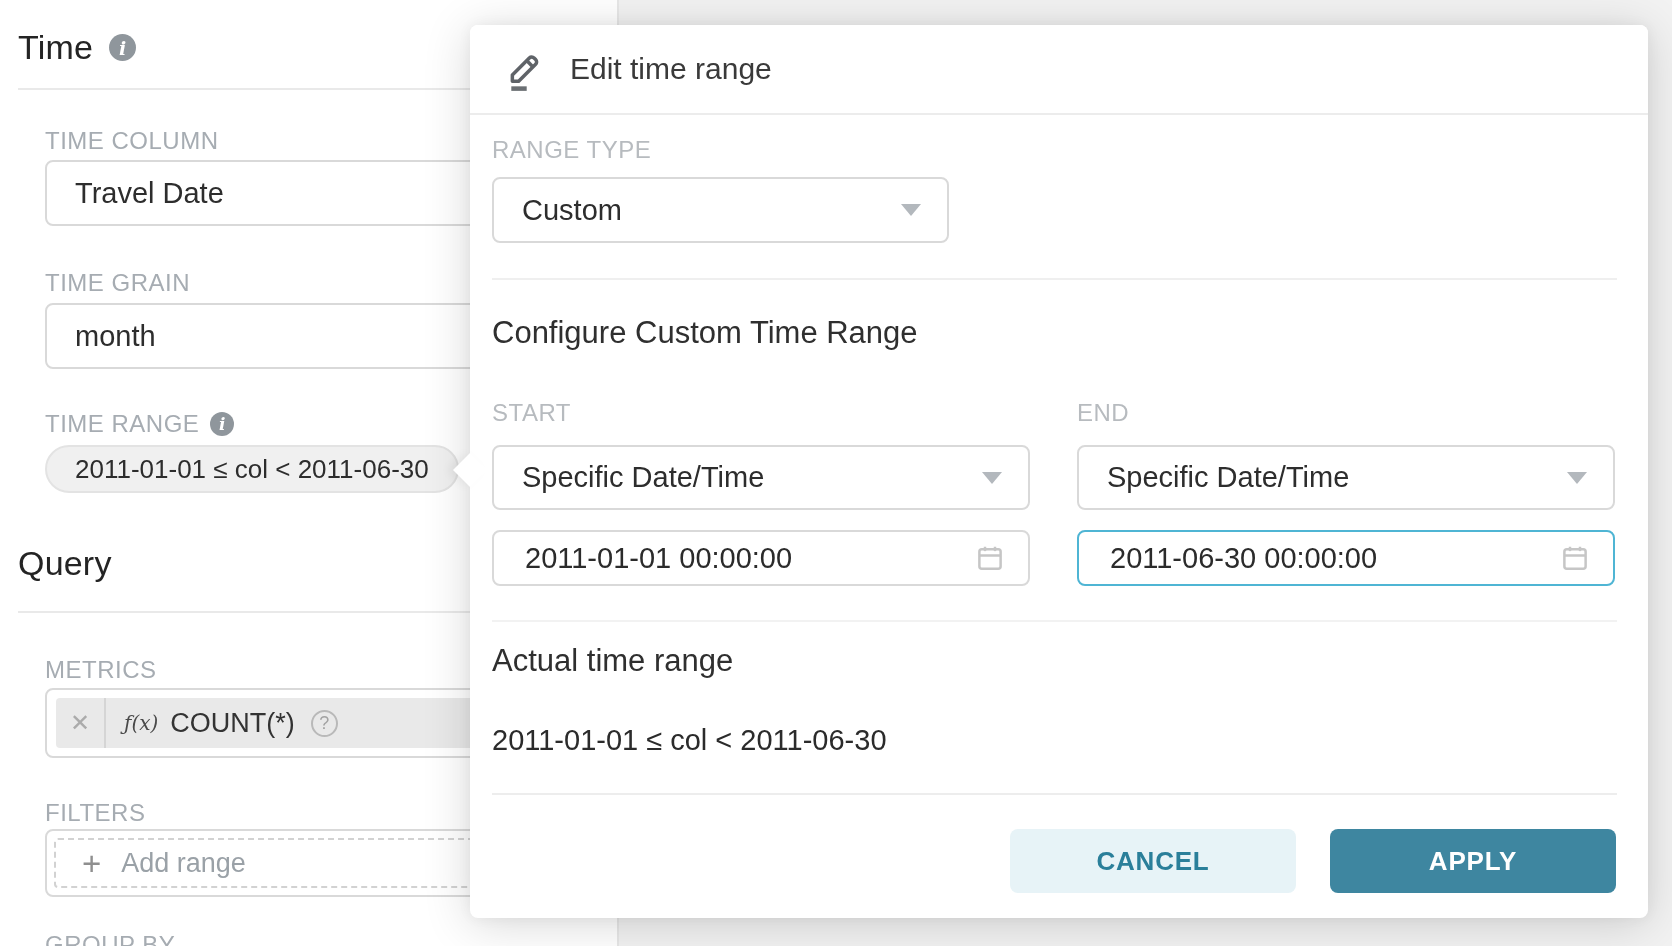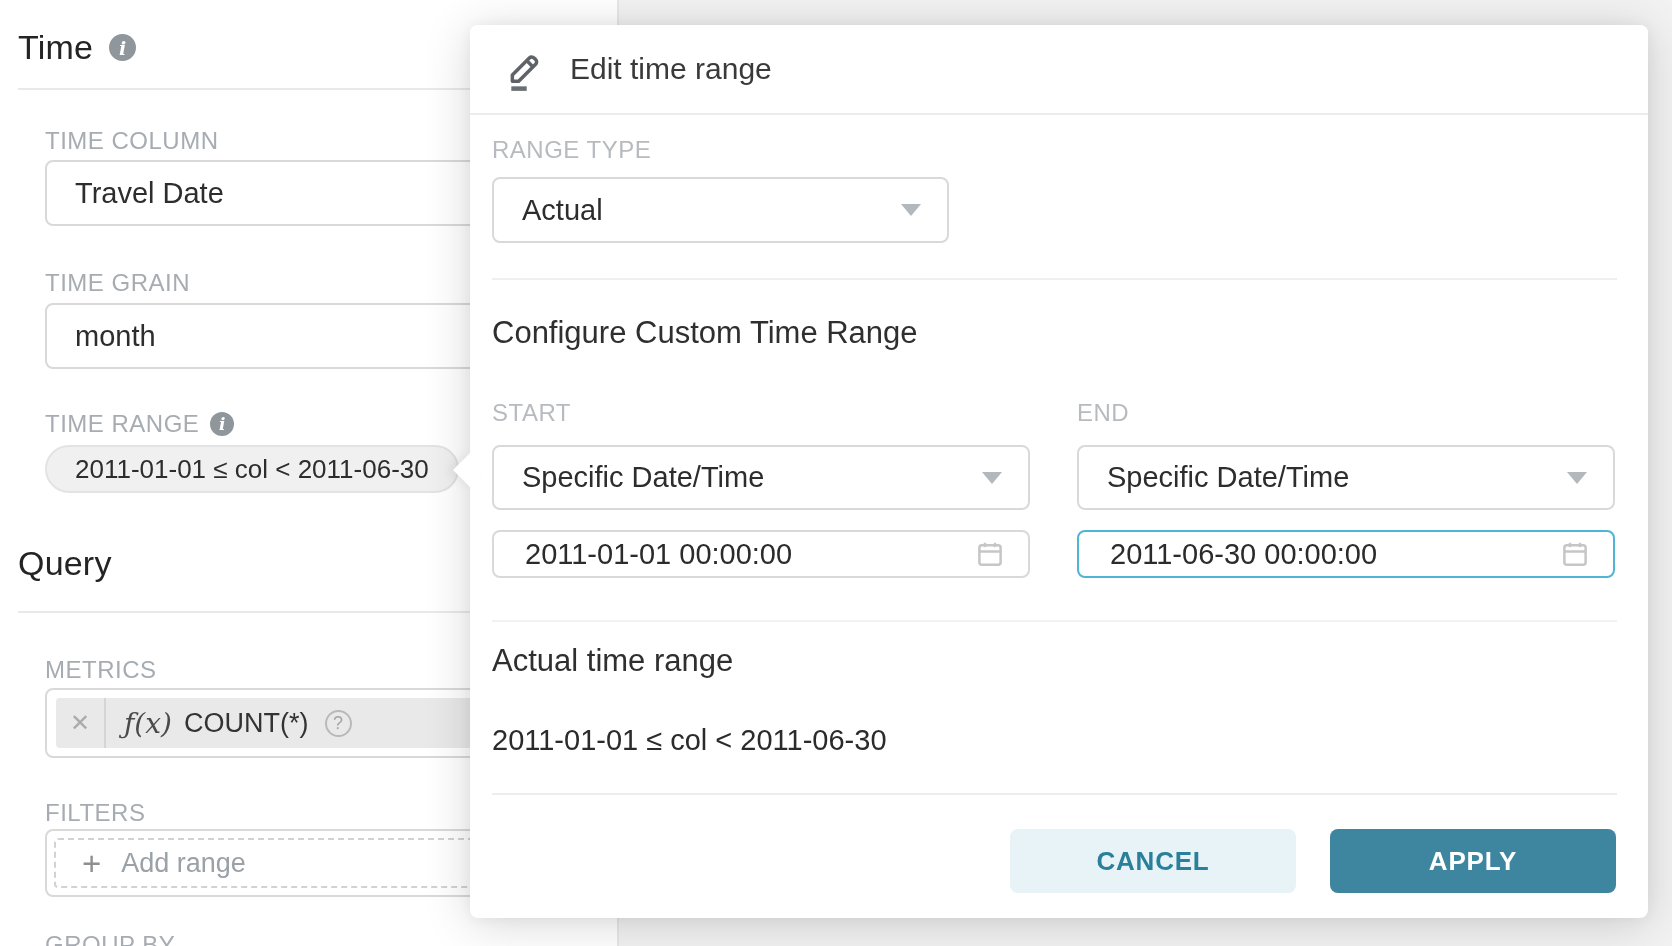--- a/index.html
+++ b/index.html
@@ -62,21 +62,21 @@
     position:absolute; left:45px; top:688px; width:560px; height:70px;
     border:2px solid #d9d9d9; border-radius:8px; background:#fff;
     display:flex; align-items:center; padding:0 9px;
   }
   .metric-chip {
     height:50px; background:#e9e9e9; border-radius:4px;
     display:flex; align-items:center; flex:1 1 auto; overflow:hidden; cursor:pointer;
   }
   .chip-close { width:48px; text-align:center; color:#ababab; font-size:24px; cursor:pointer; flex:0 0 auto; }
   .chip-sep { width:2px; align-self:stretch; background:#d5d5d5; flex:0 0 auto; }
-  .chip-fx { margin-left:18px; font-family:"DejaVu Serif", serif; font-style:italic; font-size:28px; color:#4a4a4a; }
+  .chip-fx { margin-left:18px; font-family:"DejaVu Serif", serif; font-style:italic; font-size:20px; color:#4a4a4a; }
   .chip-text { margin-left:12px; font-size:27px; color:#333; }
   .chip-help {
     margin-left:16px; width:27px; height:27px; border-radius:50%;
     border:2px solid #b9b9b9; color:#a3a3a3; font-size:18px;
     display:flex; align-items:center; justify-content:center; cursor:pointer; flex:0 0 auto;
   }
 
   .filter-box {
     position:absolute; left:45px; top:829px; width:560px; height:68px;
     border:2px solid #d9d9d9; border-radius:8px; background:#fff; padding:7px;
@@ -117,21 +117,21 @@
   .configure-heading { left:22px; top:290px; }
   .actual-heading    { left:22px; top:618px; }
   .actual-value { position:absolute; left:22px; top:699px; font-size:29px; color:#2b2b2b; }
 
   .dt-col { position:absolute; top:374px; width:538px; }
   .dt-col.start { left:22px; }
   .dt-col.end   { left:607px; }
   .dt-col .pop-label { position:static; display:block; }
   .dt-col .select { margin-top:18px; height:65px; }
   .dt-input {
-    margin-top:20px; height:48px; border:2px solid #d9d9d9; border-radius:8px;
+    margin-top:20px; height:56px; border:2px solid #d9d9d9; border-radius:8px;
     display:flex; align-items:center; justify-content:space-between;
     padding:0 23px 0 31px; font-size:29px; color:#2b2b2b; background:#fff; cursor:text;
   }
   .dt-col.end .dt-input { border-color:var(--focus-border, #4fb5d4); }
 
   .btn {
     position:absolute; top:804px; width:286px; height:64px; border-radius:8px;
     display:flex; align-items:center; justify-content:center;
     font-size:26px; font-weight:700; letter-spacing:.8px; cursor:pointer; border:none;
     font-family:"Liberation Sans", sans-serif;
@@ -206,21 +206,21 @@
       <svg class="icon-svg" width="42" height="46" viewBox="0 0 24 26">
         <path d="M4.2 16.4 L13.9 6.7 a1.9 1.9 0 0 1 2.7 0 l0.9 0.9 a1.9 1.9 0 0 1 0 2.7 L7.8 20 H4.2 z" fill="none" stroke="#5f6368" stroke-width="2" stroke-linejoin="round"></path>
         <line x1="12.4" y1="8.2" x2="16.0" y2="11.8" stroke="#5f6368" stroke-width="2"></line>
         <line x1="3.6" y1="24.2" x2="12.4" y2="24.2" stroke="#6b6f73" stroke-width="2.6"></line>
       </svg>
       <span class="pop-title">Edit time range</span>
     </div>
 
     <div class="pop-label lbl-range-type">RANGE TYPE</div>
     <div class="select sel-range-type">
-      <span>Actual</span>
+      <span>Custom</span>
       <span class="caret"></span>
     </div>
 
     <div class="pop-div pop-div1"></div>
 
     <div class="pop-h2 configure-heading">Configure Custom Time Range</div>
 
     <div class="dt-col start">
       <span class="pop-label">START</span>
       <div class="select">

